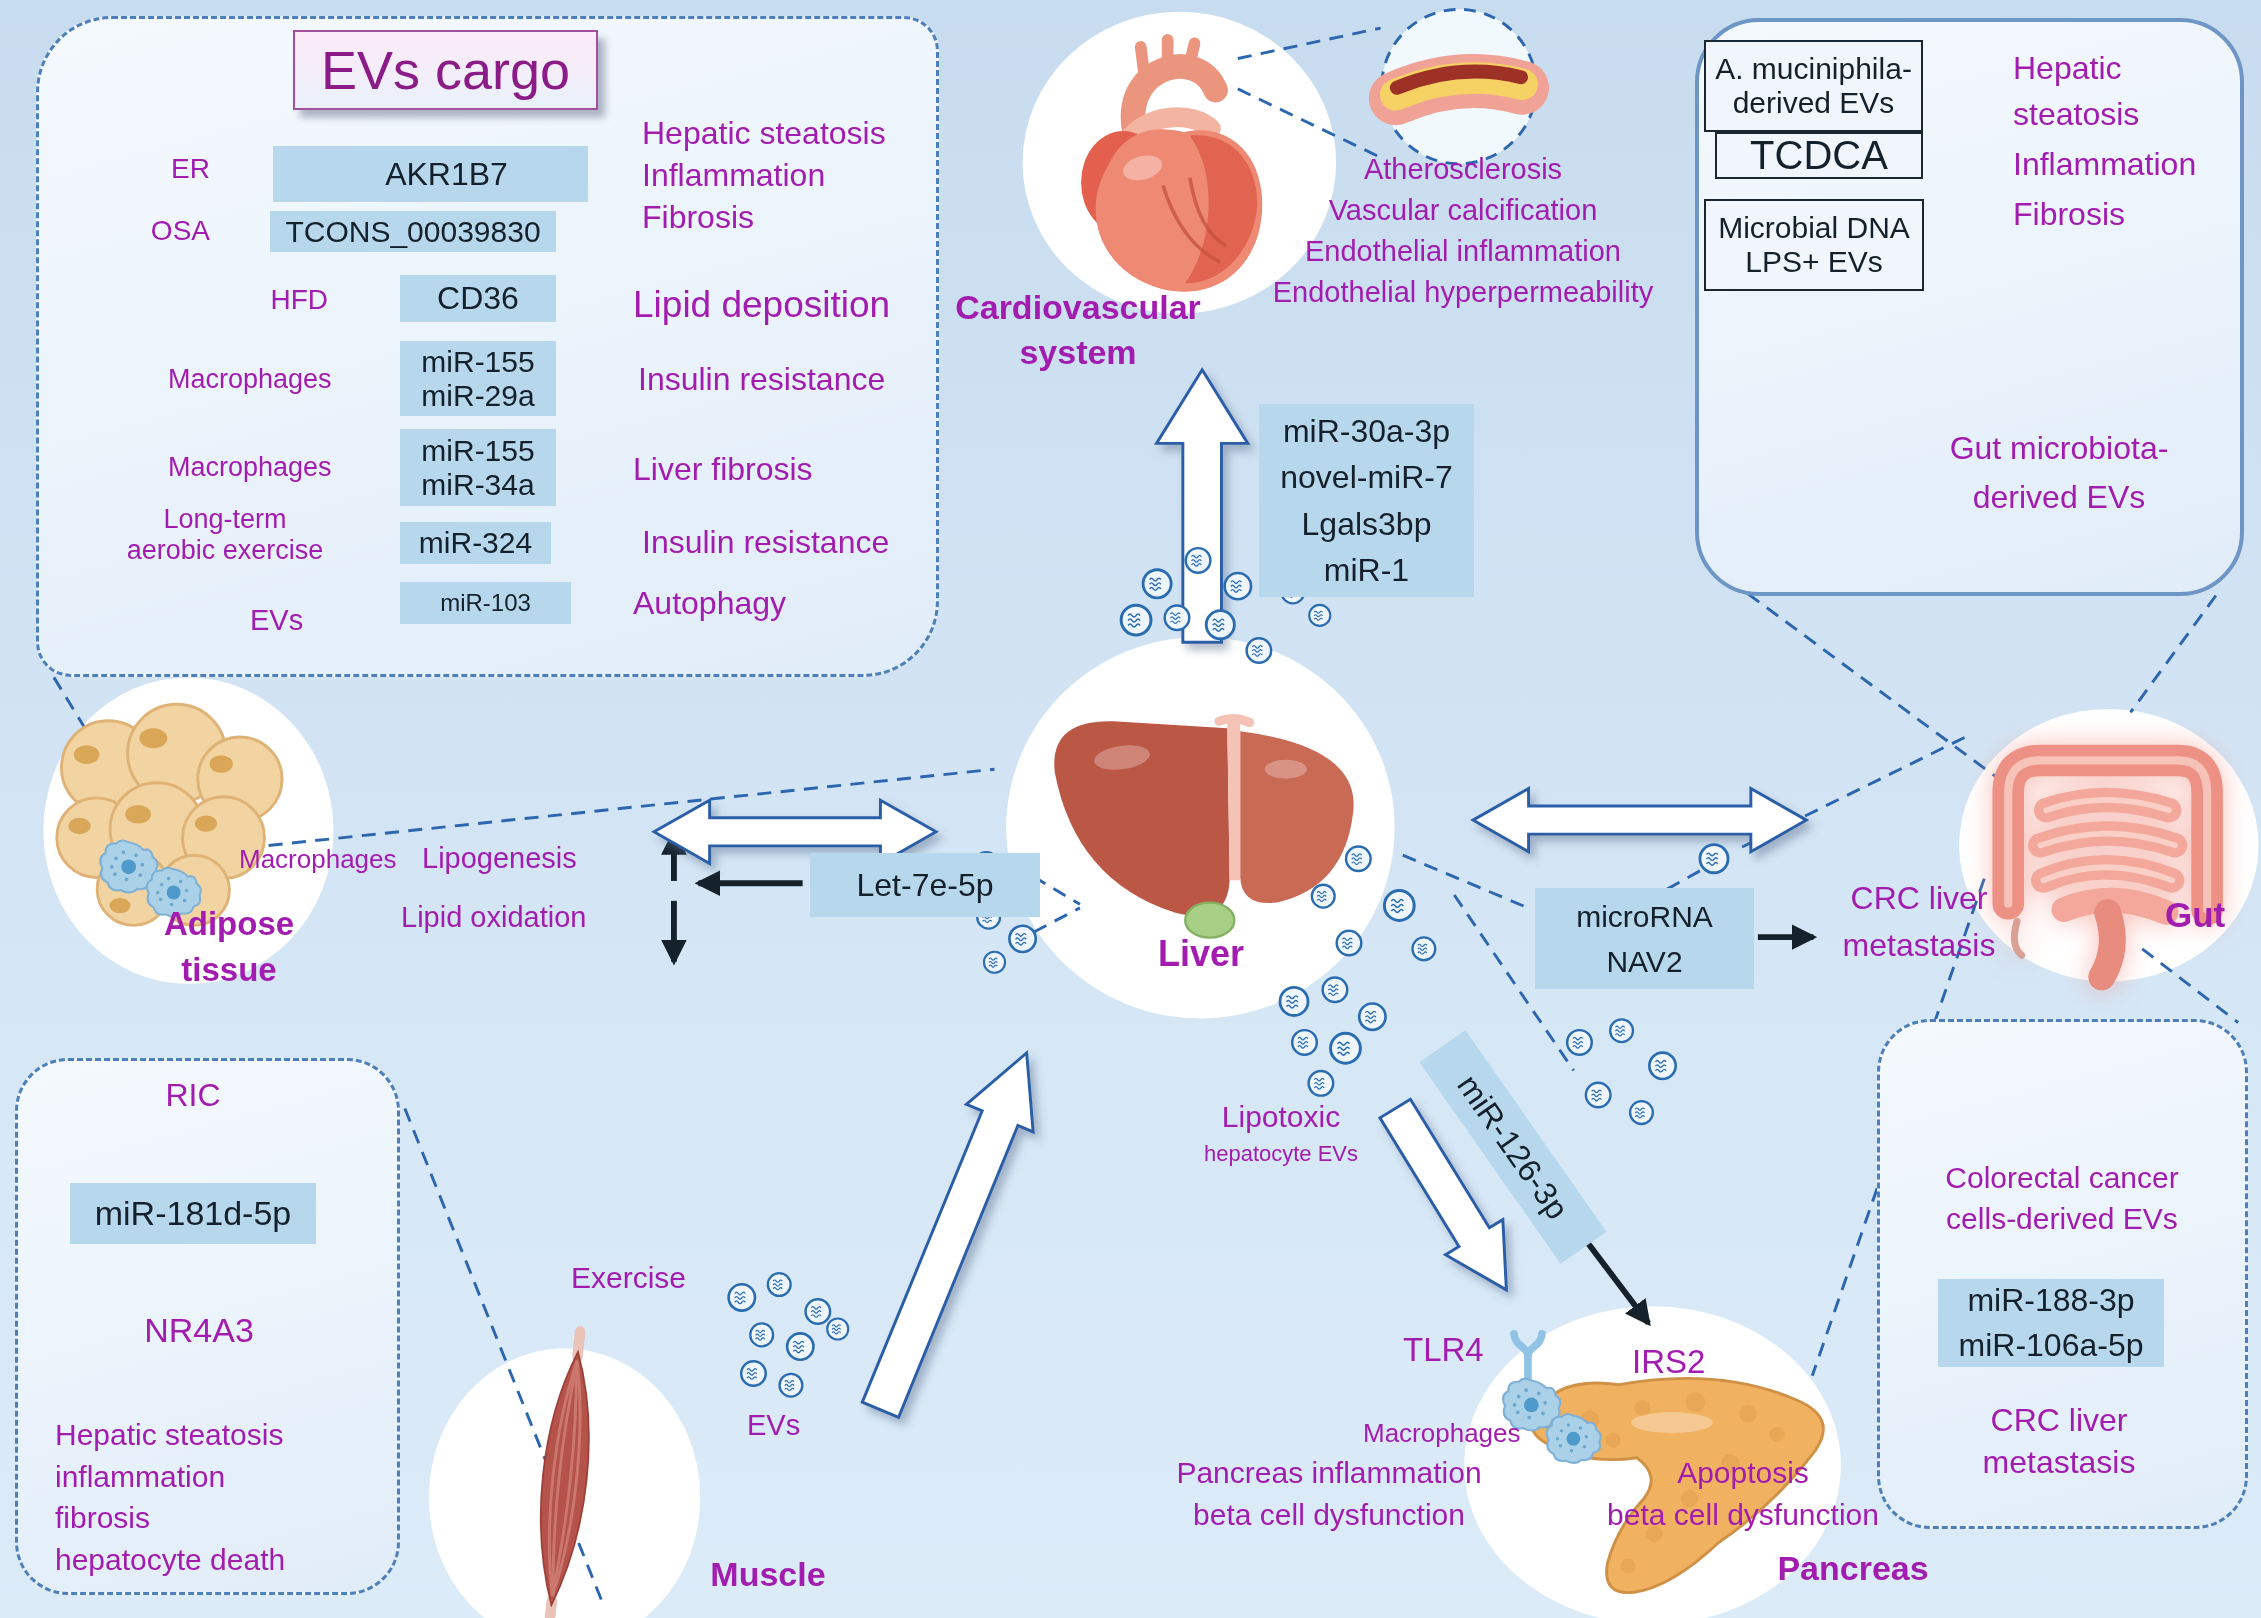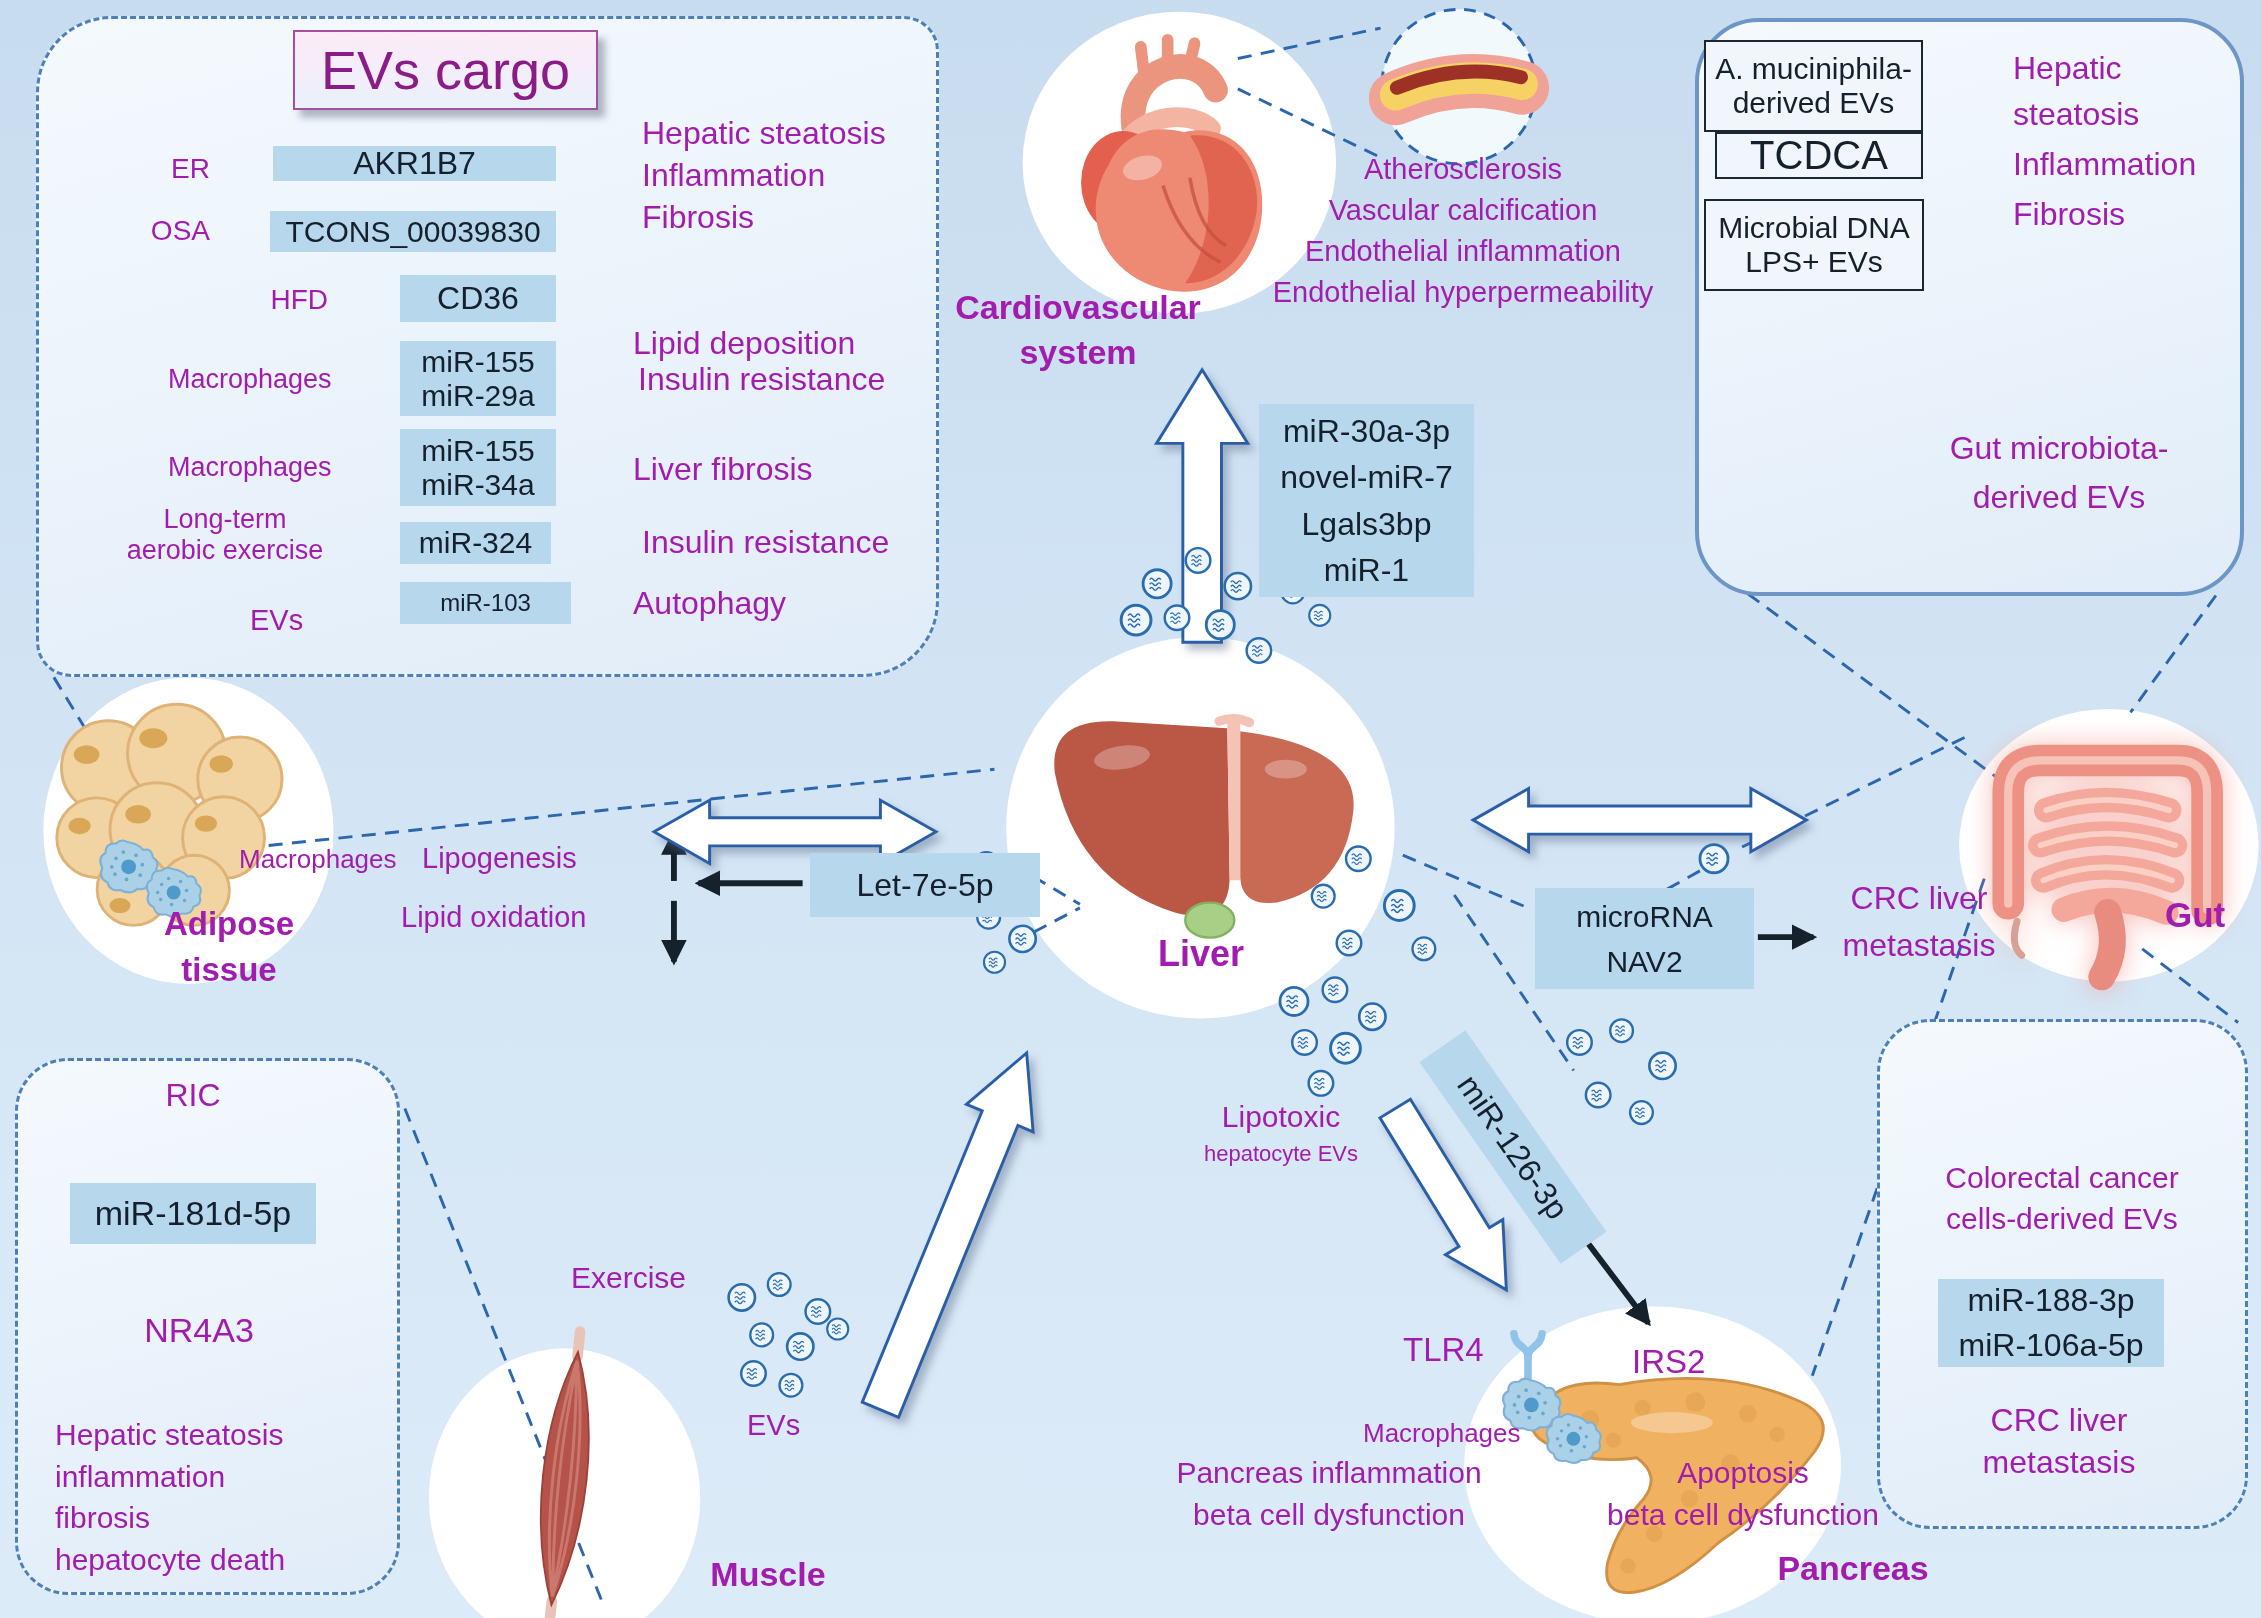--- a/index.html
+++ b/index.html
@@ -359,37 +359,37 @@
 <div class="panel dashedp" style="left:36px;top:16.4px;width:903px;height:661px;border-radius:76px 35px 76px 35px;"></div>
 <div class="panel solidp" style="left:1695px;top:17.6px;width:549px;height:578px;border-radius:64px;"></div>
 <div class="panel dashedp" style="left:15px;top:1058px;width:385px;height:537px;border-radius:53px;"></div>
 <div class="panel dashedp" style="left:1877px;top:1019px;width:371px;height:510px;border-radius:53px;"></div>
 
 <div class="titlebox" style="left:293px;top:30px;width:301px;height:76px;font-size:54px;">
       <span>EVs cargo</span>
     </div>
 
 <div class="lbl r" style="left:111px;top:153px;width:99px;font-size:28px;">ER</div>
-<div class="bluebox" style="left:273px;top:146px;width:283px;height:35px;font-size:32px;">
+<div class="bluebox" style="left:273px;top:146px;width:283px;height:56px;font-size:32px;padding-left:32px;">
       <span>AKR1B7</span>
     </div>
 <div class="lbl" style="left:642px;top:116px;font-size:32px;">Hepatic steatosis</div>
 <div class="lbl" style="left:642px;top:158px;font-size:32px;">Inflammation</div>
 <div class="lbl" style="left:642px;top:200px;font-size:32px;">Fibrosis</div>
 
 <div class="lbl r" style="left:111px;top:215px;width:99px;font-size:28px;">OSA</div>
 <div class="bluebox" style="left:270px;top:211px;width:286px;height:41px;font-size:30px;">
       <span>TCONS_00039830</span>
     </div>
 
 <div class="lbl r" style="left:234px;top:284px;width:94px;font-size:28px;">HFD</div>
 <div class="bluebox" style="left:400px;top:275px;width:156px;height:47px;font-size:32px;">
       <span>CD36</span>
     </div>
-<div class="lbl" style="left:633px;top:284px;font-size:32px;margin-top:42px;">Lipid deposition</div>
+<div class="lbl" style="left:633px;top:284px;font-size:37px;">Lipid deposition</div>
 
 <div class="lbl" style="left:168px;top:364px;font-size:27px;">Macrophages</div>
 <div class="bluebox" style="left:400px;top:341px;width:156px;height:75px;font-size:30px;">
   <span>miR-155</span>
   <span>miR-29a</span>
 </div>
 <div class="lbl" style="left:638px;top:362px;font-size:32px;">Insulin resistance</div>
 
 <div class="lbl" style="left:168px;top:452px;font-size:27px;">Macrophages</div>
 <div class="bluebox" style="left:400px;top:429px;width:156px;height:77px;font-size:30px;">

